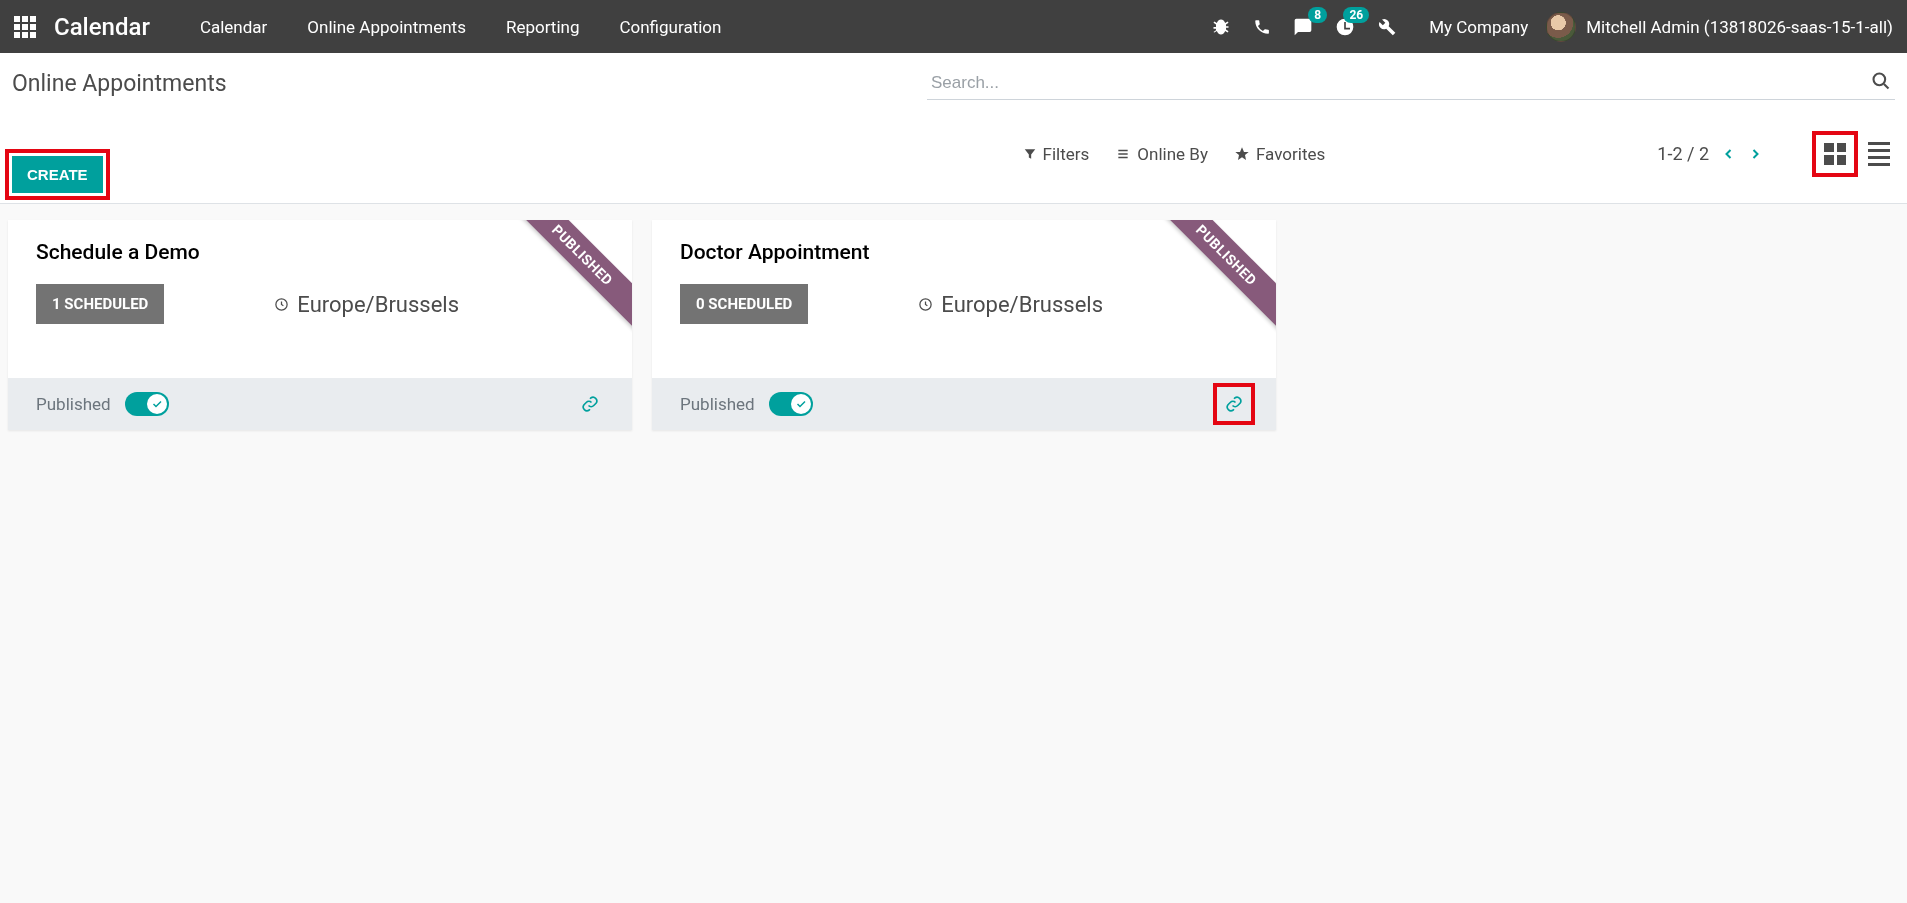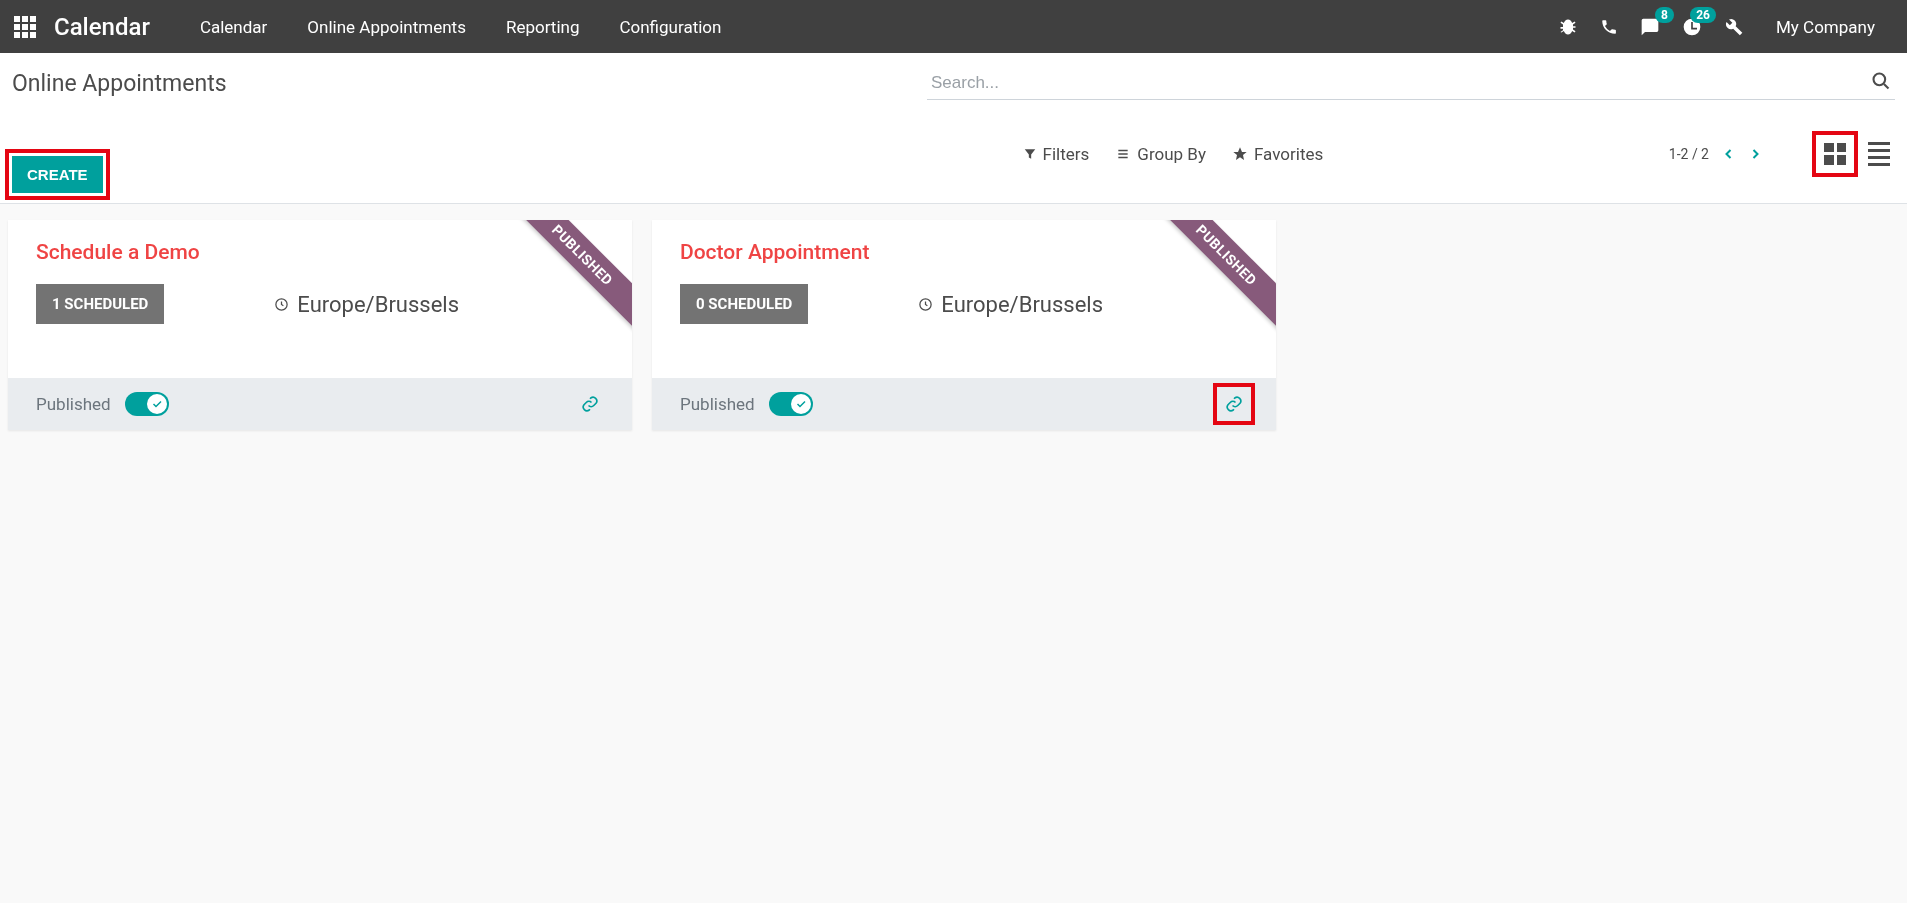--- a/index.html
+++ b/index.html
@@ -75,42 +75,42 @@
   .toolbar-center {
     margin-left: auto;
     display:flex; align-items:center; gap: 26px;
     font-size:17px; color:#4c4c4c;
   }
   .toolbar-center .tl-item { display:flex; align-items:center; gap:6px; cursor:pointer;}
   .toolbar-right {
     margin-left: auto;
     display:flex; align-items:center; gap: 18px;
   }
-  .pager { display:flex; align-items:center; gap: 14px; font-size:14px; color:#4c4c4c;}
+  .pager { display:flex; align-items:center; gap: 14px; font-size:18px; color:#4c4c4c;}
   .pager .chev { cursor:pointer; }
   .view-switch { display:flex; align-items:center; gap: 12px; margin-left: 40px;}
   .view-btn { width:32px; height:32px; display:flex; align-items:center; justify-content:center; cursor:pointer; }
   .kanban-icon {
     width:22px;height:22px;display:grid;grid-template-columns:1fr 1fr;grid-template-rows:1fr 1fr;gap:3px;
   }
   .kanban-icon span{background:#4c4c4c;}
   .list-icon-lines {width:22px; display:flex; flex-direction:column; gap:4px;}
   .list-icon-lines span{height:3px;background:#4c4c4c;}
   .red-outline-tight { outline:4px solid #e40613; outline-offset:3px; }
 
   
   .kanban-area { padding: 16px 8px; display:flex; gap:20px; }
   .card {
     width: 624px; background:#fff; position:relative;
     box-shadow: 0 1px 2px rgba(0,0,0,.08);
     display:flex; flex-direction:column;
     overflow:hidden;
   }
   .card-body { padding: 20px 28px 34px 28px; min-height: 158px; position:relative;}
-  .card-title { font-size:21px; color:#ef4444; font-weight:500; margin-bottom: 20px;}
+  .card-title { font-size:21px; color:#000000; font-weight:500; margin-bottom: 20px;}
   .card-row { display:flex; align-items:center; gap: 110px; }
   .sched-badge {
     background:#737373; color:#fff; font-weight:700;
     padding: 11px 16px; font-size:15px; text-transform:uppercase;
     display:inline-block;
   }
   .tz { display:flex; align-items:center; gap:8px; color:#4c4c4c; font-size:22px;}
   .ribbon {
     position:absolute; top:20px; right:-50px;
     transform: rotate(45deg);
@@ -181,20 +181,24 @@
         </svg>
       <span class="badge">26</span>
     </div>
     <div class="icon-wrap">
       <svg width="20" height="20" viewBox="0 0 24 24" fill="#fff">
           <path d="M22 19l-8-8a6 6 0 0 0-8-8L10 7 7 10 3 6a6 6 0 0 0 8 8l8 8 3-3z"></path>
         </svg>
     </div>
   </div>
   <div class="company">My Company</div>
+  <div class="user-block">
+    <div class="avatar"></div>
+    <span>Mitchell Admin (13818026-saas-15-1-all)</span>
+  </div>
 </div>
 
 <div class="control-row">
   <div class="cr-top">
     <div class="breadcrumb-title">Online Appointments</div>
     <div class="search-wrap">
       <div class="search-box">
         <input type="text" placeholder="Search..." style="">
         <span class="search-icon-right">
           <svg width="20" height="20" viewBox="0 0 24 24" fill="none" stroke="#4c4c4c" stroke-width="2.5">
@@ -212,21 +216,21 @@
       <div class="tl-item">
         <svg width="14" height="14" viewBox="0 0 24 24" fill="#4c4c4c">
             <path d="M3 4h18l-7 9v7l-4-2v-5z"></path>
           </svg>
         <span>Filters</span>
       </div>
       <div class="tl-item">
         <svg width="16" height="14" viewBox="0 0 24 24" fill="none" stroke="#4c4c4c" stroke-width="2.5">
             <path d="M4 6h16M4 12h16M4 18h16"></path>
           </svg>
-        <span>Group By</span>
+        <span>Online By</span>
       </div>
       <div class="tl-item">
         <svg width="16" height="16" viewBox="0 0 24 24" fill="#4c4c4c">
             <path d="M12 2l3 7h7l-5.5 4.5L18 21l-6-4-6 4 1.5-7.5L2 9h7z"></path>
           </svg>
         <span>Favorites</span>
       </div>
     </div>
 
     <div class="toolbar-right">

